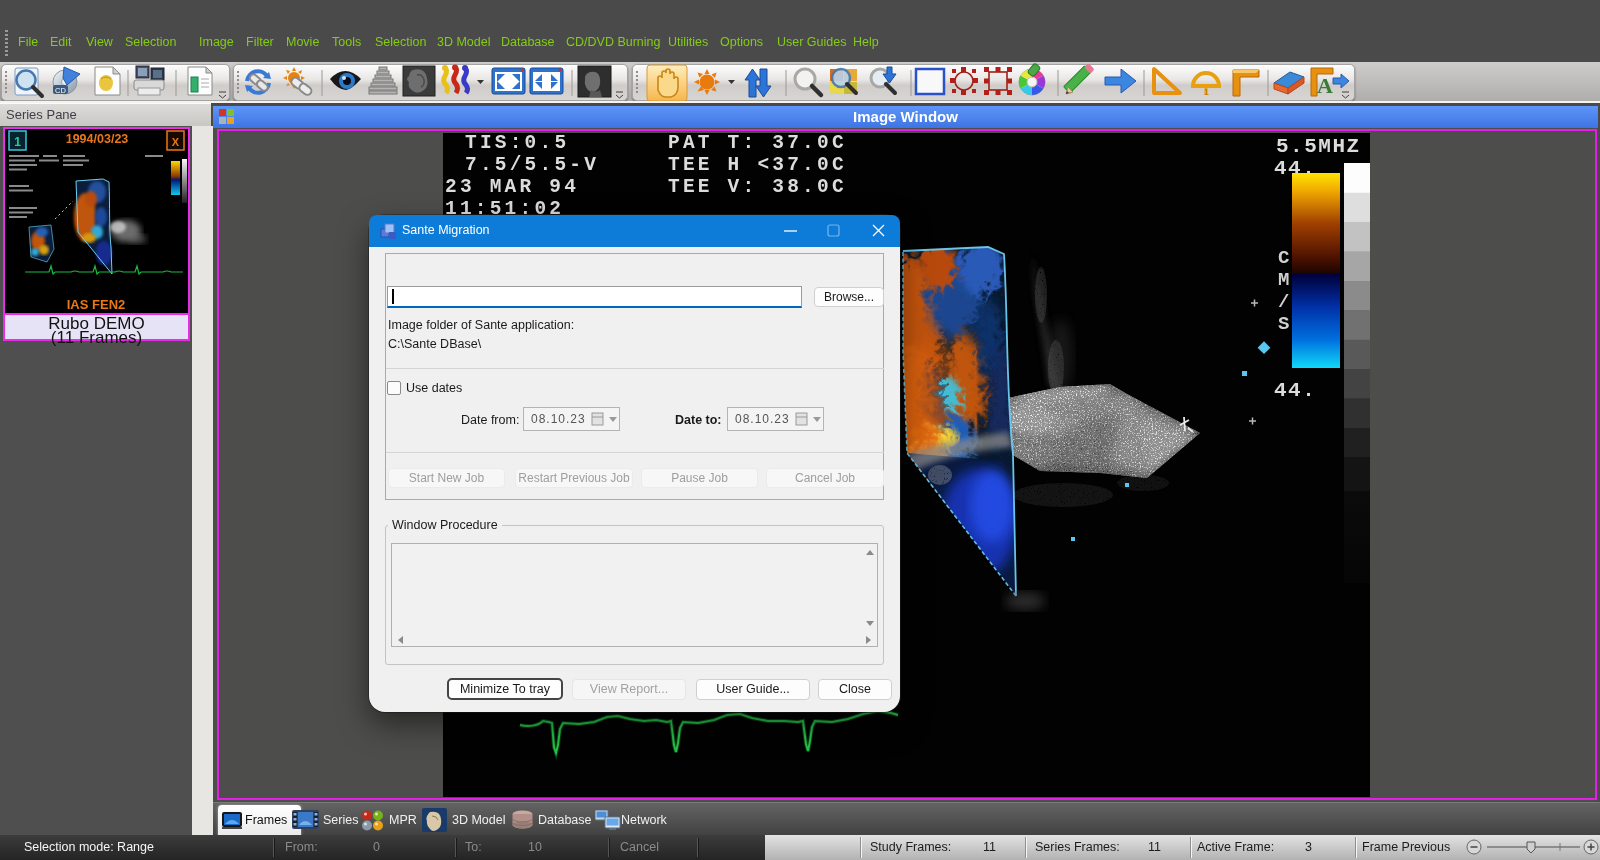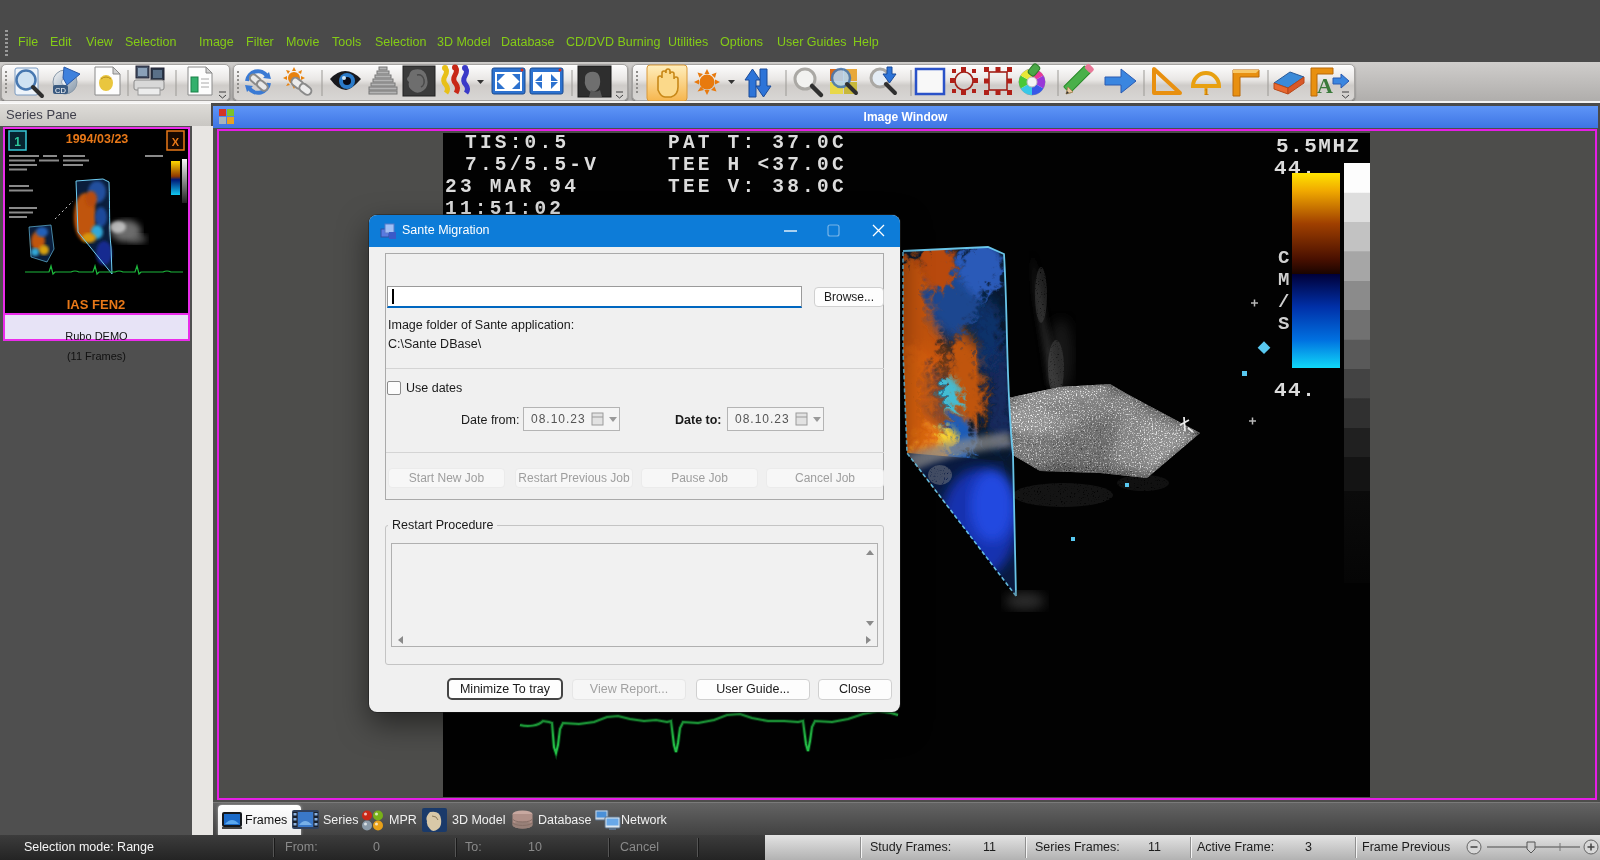--- a/index.html
+++ b/index.html
@@ -16,29 +16,29 @@
 .grip{position:absolute;width:3px;background-image:repeating-linear-gradient(180deg,#9a9a9a 0 2px,transparent 2px 4px)}
 
 #toolbar{left:0;top:62px;width:1600px;height:41px;background:linear-gradient(180deg,#cfcdcb,#aeacaa)}
 #toolbar:after{content:"";position:absolute;left:0;bottom:0;width:100%;height:2px;background:#f4f3f2}
 .tbsec{position:absolute;top:2px;height:37px;border-radius:5px;background:linear-gradient(180deg,#fdfdfd,#e9e7e5 42%,#cfccc9 58%,#d8d6d4);box-shadow:0 1px 2px rgba(0,0,0,.45),inset 0 1px 0 #fff;border:1px solid #a5a3a1}
 
 #lp-head{left:0;top:103px;width:211px;height:23px;background:linear-gradient(180deg,#dedcd8,#c9c7c3);border-top:1px solid #fbfbfb;color:#3f3f4b;font-size:13px;line-height:21px;padding-left:6px}
 #leftpane{left:0;top:126px;width:192px;height:709px;background:#4f4f4f}
 #splitter{left:192px;top:126px;width:21px;height:709px;background:#e8e6e3}
 #thumb{left:3px;top:127px;width:187px;height:214px;border:2px solid #ea2cea;background:#000}
-#thumb-lav{position:absolute;left:0;top:184px;width:183px;height:26px;background:#e7e3f6;border-top:2px solid #ea2cea;color:#111;font-size:11px;text-align:center;line-height:20px;padding-top:11px}
-
-#iwtitle{left:213px;top:106px;width:1385px;height:22px;background:linear-gradient(180deg,#5e95f7,#3d74e4);color:#fff;font-size:12px;font-weight:bold;text-align:center;line-height:22px}
+#thumb-lav{position:absolute;left:0;top:184px;width:183px;height:26px;background:#e7e3f6;border-top:2px solid #ea2cea;color:#111;font-size:17px;text-align:center;line-height:14px;padding-top:2px}
+
+#iwtitle{left:213px;top:106px;width:1385px;height:22px;background:linear-gradient(180deg,#5e95f7,#3d74e4);color:#fff;font-size:15px;font-weight:bold;text-align:center;line-height:22px}
 #iwicon{left:219px;top:109px;width:15px;height:15px}
 #iwclient{left:213px;top:128px;width:1385px;height:674px;background:#4d4d4b}
 #iwborder{left:217px;top:129px;width:1380px;height:671px;border:2px solid #e51ee5}
 #usbox{left:443px;top:133px;width:927px;height:664px;background:#020202}
 
-#dlg{left:369px;top:215px;width:531px;height:497px;background:#f0f0f0;border-radius:8px;box-shadow:0 12px 30px rgba(0,0,0,.5),0 0 0 1px rgba(40,40,40,.55);font-size:12.5px;color:#1a1a1a}
+#dlg{left:369px;top:215px;width:531px;height:497px;background:#f0f0f0;border-radius:16px;box-shadow:0 12px 30px rgba(0,0,0,.5),0 0 0 1px rgba(40,40,40,.55);font-size:12.5px;color:#1a1a1a}
 #dlgtitle{position:absolute;left:0;top:0;width:100%;height:32px;background:#0d7cd8;border-radius:8px 8px 0 0;color:#fff}
 .jbtn{position:absolute;top:253px;height:20px;background:#f7f7f7;border:1px solid #ebebeb;border-radius:4px;color:#9e9e9e;text-align:center;line-height:18px;font-size:12px;white-space:nowrap}
 
 #tabbar{left:213px;top:802px;width:1387px;height:33px;background:linear-gradient(180deg,#636363,#424242);border-top:1px solid #7a7a7a;color:#f0f0f0;font-size:12.5px}
 #tab-frames{position:absolute;left:5px;top:2px;width:83px;height:31px;background:linear-gradient(180deg,#ffffff,#e9e9e9);border-radius:4px 4px 0 0;color:#111;line-height:31px;box-shadow:0 0 3px rgba(255,255,255,.5)}
 .tablbl{position:absolute;top:10px}
 .tabicon{position:absolute;top:7px}
 
 #status{left:0;top:835px;width:1600px;height:25px;background:linear-gradient(180deg,#3c3c3c,#242424);color:#f5f5f5;font-size:12.5px}
 #status .dim{color:#8a8a8a}
@@ -685,21 +685,21 @@
         <rect x="1" y="1" width="11" height="12" fill="#e2e2e2" stroke="#9a9a9a"></rect>
         <line x1="1" y1="5" x2="12" y2="5" stroke="#9a9a9a"></line>
         <path d="M18 5 l4 5 l4 -5 Z" fill="#9a9a9a"></path>
       </svg>
     <div style="position:absolute;left:17px;top:237px;width:498px;height:1px;background:#d4d4d4"></div>
     <div class="jbtn" style="left:19px;width:117px">Start New Job</div>
     <div class="jbtn" style="left:146px;width:118px">Restart Previous Job</div>
     <div class="jbtn" style="left:272px;width:117px">Pause Job</div>
     <div class="jbtn" style="left:397px;width:118px">Cancel Job</div>
     <div style="position:absolute;left:16px;top:310px;width:499px;height:140px;border:1px solid #c4c4c4;border-radius:3px"></div>
-    <div style="position:absolute;left:19px;top:303px;background:#f0f0f0;padding:0 4px">Restart Procedure</div>
+    <div style="position:absolute;left:19px;top:303px;background:#f0f0f0;padding:0 4px">Window Procedure</div>
     <div style="position:absolute;left:22px;top:328px;width:487px;height:90px;background:#f1f1f1;border:1px solid #b0b0b0"></div>
     <svg style="position:absolute;left:495px;top:332px" width="12" height="82">
         <path d="M2 8 l4 -5 l4 5 Z" fill="#8a8a8a"></path>
         <path d="M2 74 l4 5 l4 -5 Z" fill="#8a8a8a"></path>
       </svg>
     <div style="position:absolute;left:22px;top:417px;width:487px;height:15px;background:#f1f1f1;border:1px solid #b0b0b0;border-top:none"></div>
     <svg style="position:absolute;left:26px;top:420px" width="479" height="10">
         <path d="M8 1 l-5 4 l5 4 Z" fill="#8a8a8a"></path>
         <path d="M471 1 l5 4 l-5 4 Z" fill="#8a8a8a"></path>
       </svg>

